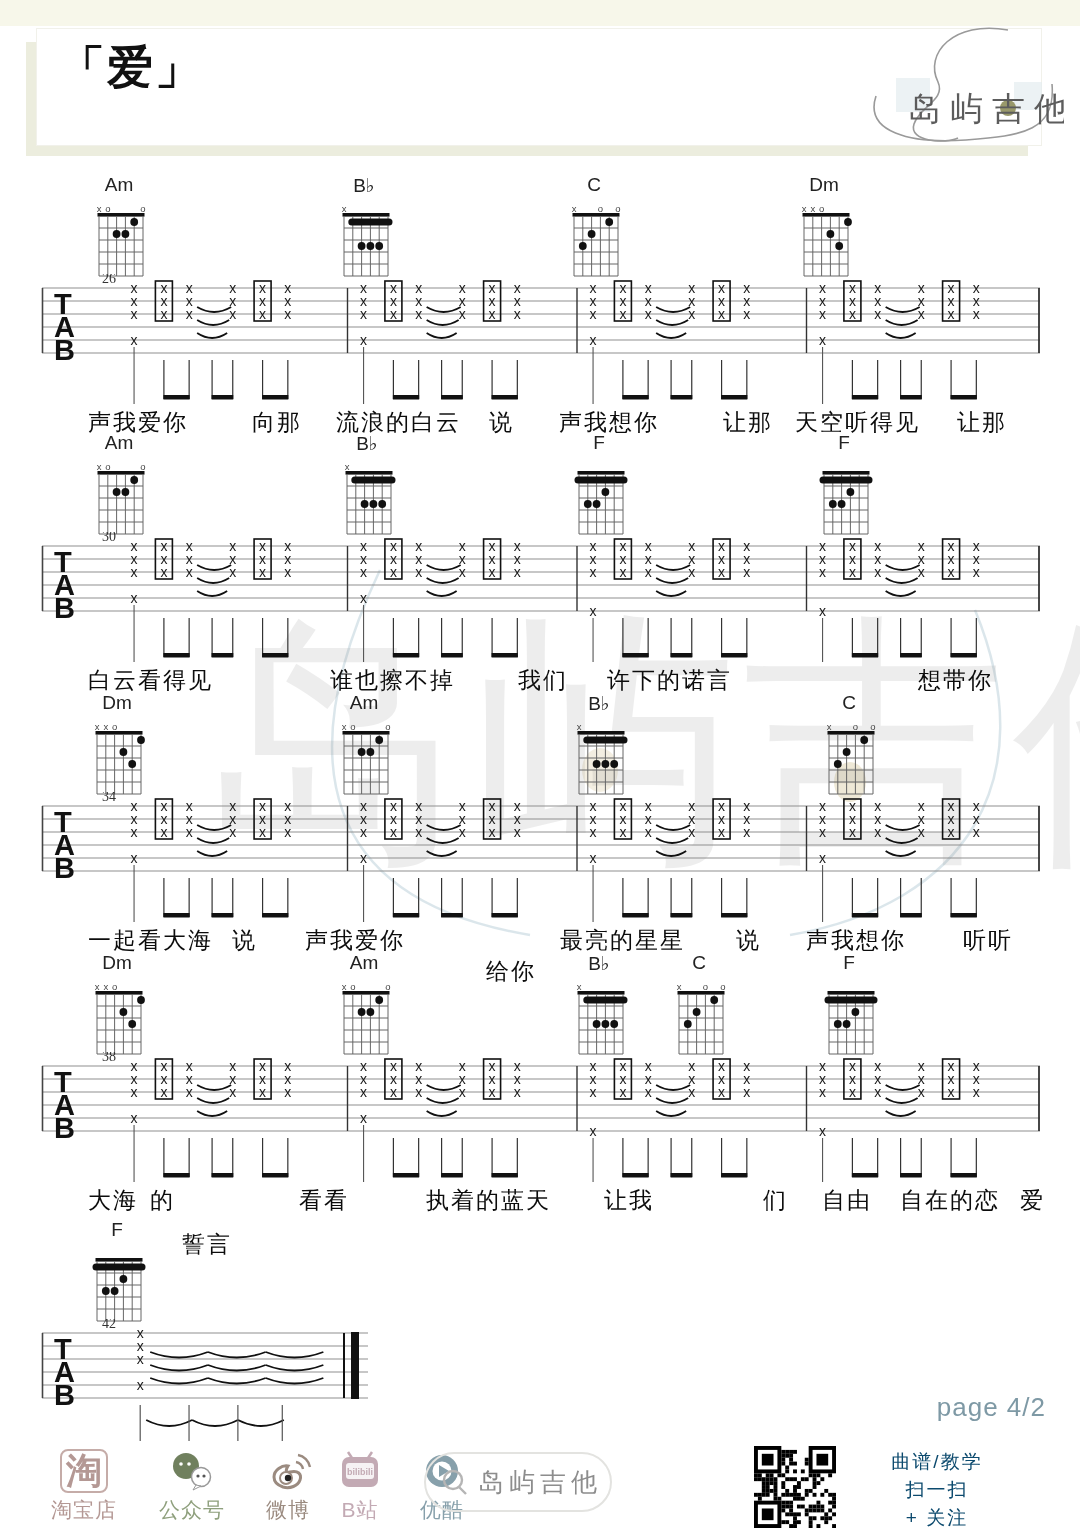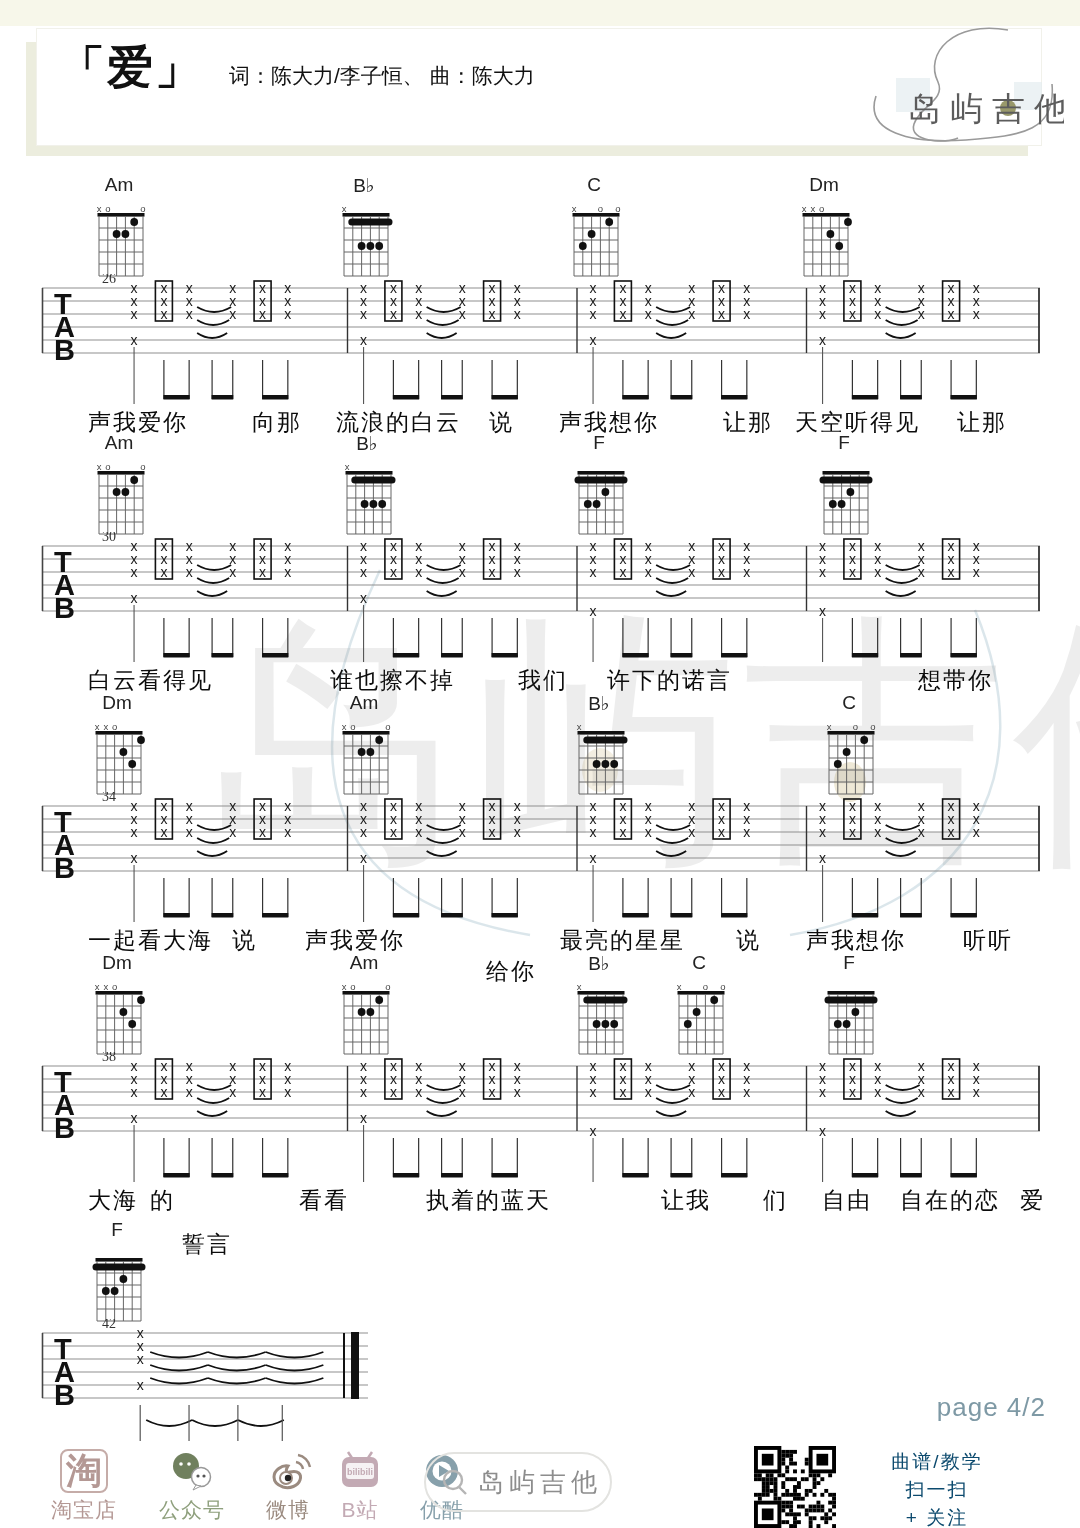--- a/index.html
+++ b/index.html
@@ -42,21 +42,20 @@
 </head>
 <body>
 
 <div class="page">
 
   <div class="frame-top"></div>
 
   <div class="header-card">
     <div class="title-row">
       <span class="song-title">「爱」</span>
-      <span class="credits">词：陈大力/李子恒、 曲：陈大力</span>
     </div>
   </div>
 
   <div class="logo">
     <svg width="206" height="126" viewBox="0 0 206 126">
       <rect x="38" y="58" width="34" height="34" fill="#e4ecef" opacity="0.7"></rect>
       <rect x="156" y="62" width="28" height="28" fill="#e4ecef" opacity="0.7"></rect>
       <path d="M150,10 C95,0 66,34 80,62 C88,80 62,86 56,104 C50,122 88,124 100,118" fill="none" stroke="#9a9a9a" stroke-width="1.6"></path>
       <path d="M18,76 C6,112 52,124 108,120 C166,116 198,110 194,64" fill="none" stroke="#9a9a9a" stroke-width="1.6"></path>
       <circle cx="150" cy="88" r="8" fill="#99996b"></circle>
@@ -1058,21 +1057,21 @@
           <line x1="911.085" y1="86" x2="911.085" y2="125" stroke="#333" stroke-width="1.2"></line>
           <line x1="936.3299999999999" y1="86" x2="936.3299999999999" y2="125" stroke="#333" stroke-width="1.2"></line>
           <rect x="910.585" y="121" width="26.24499999999989" height="4.5" fill="#111"></rect>
           <line x1="999" y1="14" x2="999" y2="79" stroke="#333" stroke-width="1.8"></line>
         </svg>
         <div class="lyric" style="left: 88px; top: 237px;">大海</div>
         <div class="lyric" style="left: 150px; top: 237px;">的</div>
         <div class="lyric" style="left: 182px; top: 237px; margin-top: 44px;">誓言</div>
         <div class="lyric" style="left: 299px; top: 237px;">看看</div>
         <div class="lyric" style="left: 426px; top: 237px;">执着的蓝天</div>
-        <div class="lyric" style="left: 661px; top: 237px;">让我</div>
+        <div class="lyric" style="left: 604px; top: 237px;">让我</div>
         <div class="lyric" style="left: 763px; top: 237px;">们</div>
         <div class="lyric" style="left: 822px; top: 237px;">自由</div>
         <div class="lyric" style="left: 900px; top: 237px;">自在的恋</div>
         <div class="lyric" style="left: 1020px; top: 237px;">爱</div>
       </div>
       <div class="stave" style="top: 1215px;">
         <div class="chord-name" style="left: 79px; top: 4px;">F</div>
         <svg width="56" height="82" class="chord-svg" style="left: 90px; top: 32px;">
           <rect x="5.5" y="11" width="47" height="3.6" fill="#111"></rect>
           <line x1="7" y1="26" x2="51" y2="26" stroke="#666" stroke-width="1"></line>

